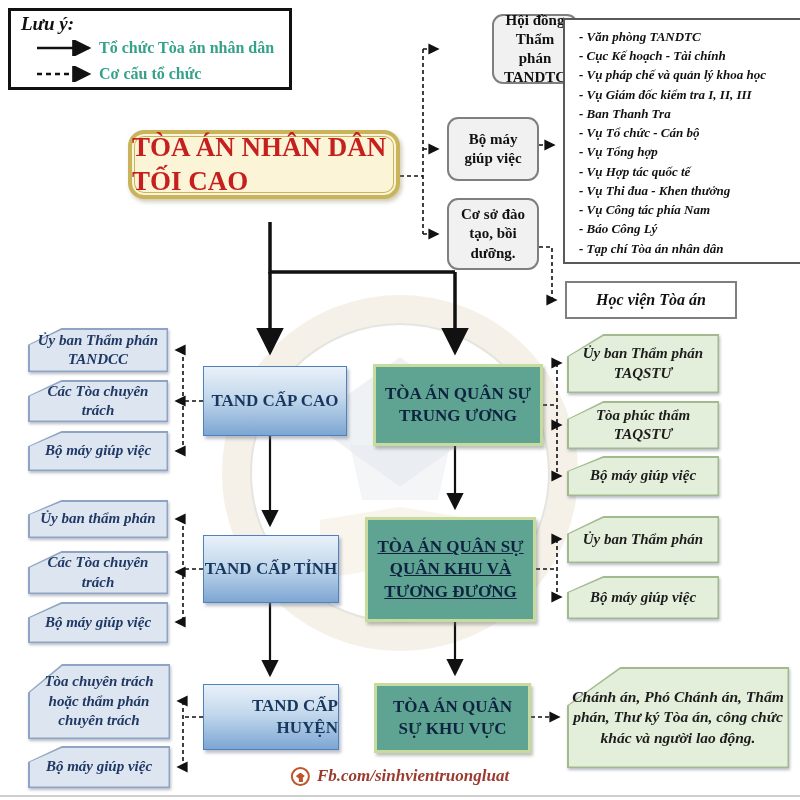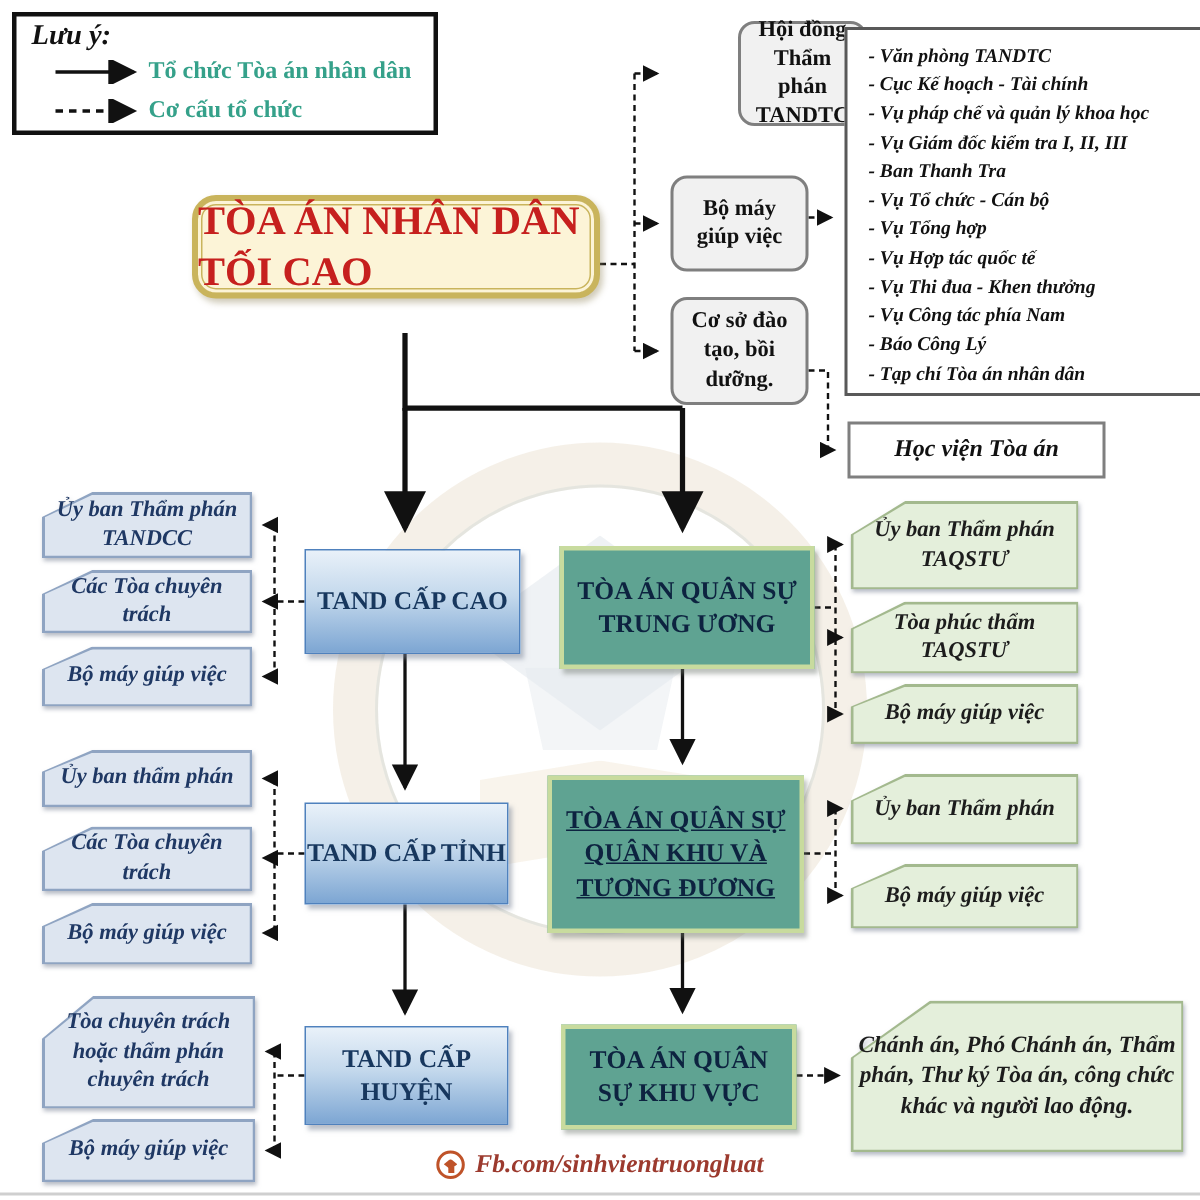--- a/index.html
+++ b/index.html
@@ -50,21 +50,21 @@
   .deptbox .item { font-size:13px; font-weight:bold; font-style:italic; color:#111; line-height:1.48; white-space:nowrap; }
 
   .academy { left:565px; top:281px; width:172px; height:38px; background:#fff; border:2px solid #7f7f7f; z-index:3;
     display:flex; align-items:center; justify-content:center;
     font-size:16px; font-weight:bold; font-style:italic; color:#111; }
 
   
   .bbox { z-index:3; border:1px solid #4f81bd;
     background:linear-gradient(180deg,#e9f1f9 0%,#c3d8ec 45%,#7da6d3 100%);
     box-shadow:2px 3px 3px rgba(120,130,150,.5);
-    display:flex; align-items:center; justify-content:center; text-align:center;
+    display:flex; align-items:center; justify-content:center; text-align:right;
     font-size:17px; font-weight:bold; color:#17375e; line-height:1.3; }
   .b1 { left:203px; top:366px; width:144px; height:70px; }
   .b2 { left:203px; top:535px; width:136px; height:68px; }
   .b3 { left:203px; top:684px; width:136px; height:66px; }
 
   
   .gbox { z-index:3; background:#5fa392; border:3px solid #c8db9e;
     box-shadow:2px 3px 3px rgba(110,120,110,.45);
     display:flex; align-items:center; justify-content:center; text-align:center;
     font-size:17px; font-weight:bold; color:#0d2340; line-height:1.3; padding:2px 4px; }

